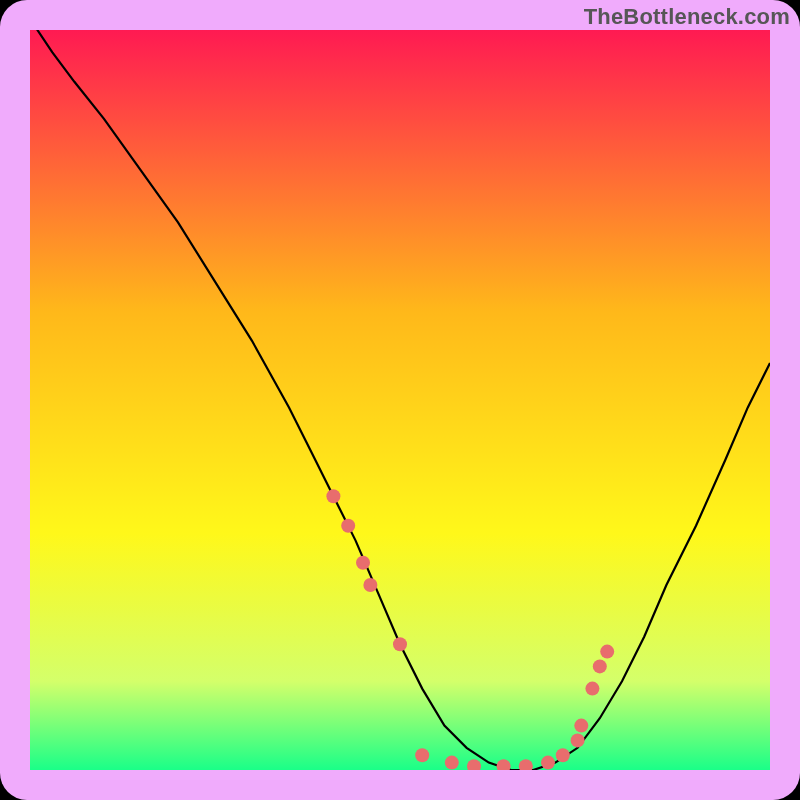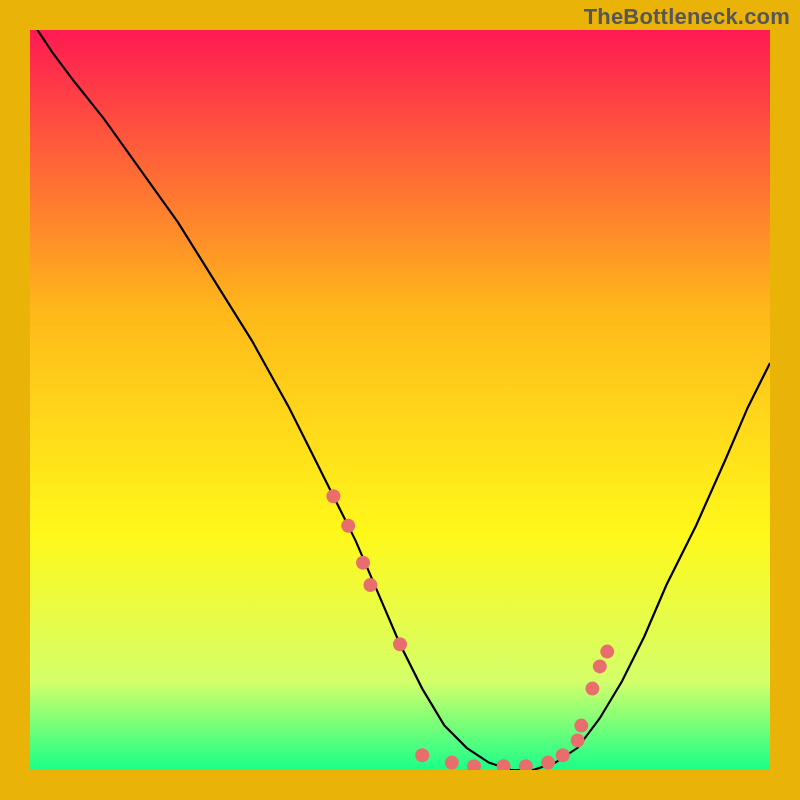--- a/index.html
+++ b/index.html
@@ -9,21 +9,22 @@
     height: 800px;
     background: #000;
     overflow: hidden;
   }
   .frame {
     position: absolute;
     left: 0;
     top: 0;
     width: 800px;
     height: 800px;
-    background: #eab308;
+    background: #f0abfc;
+    border-radius: 27px;
   }
   .plot {
     position: absolute;
     left: 30px;
     top: 30px;
     width: 740px;
     height: 740px;
     overflow: hidden;
   }
   .plot svg {

